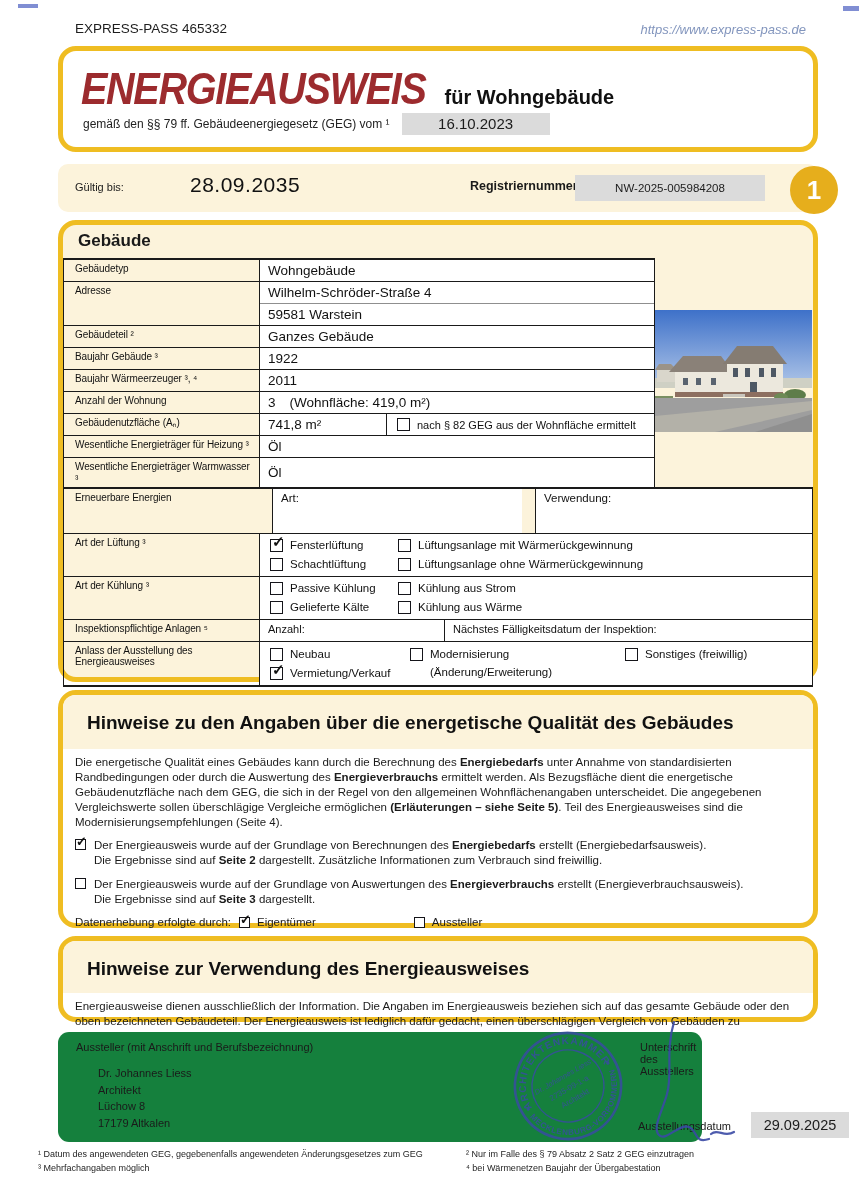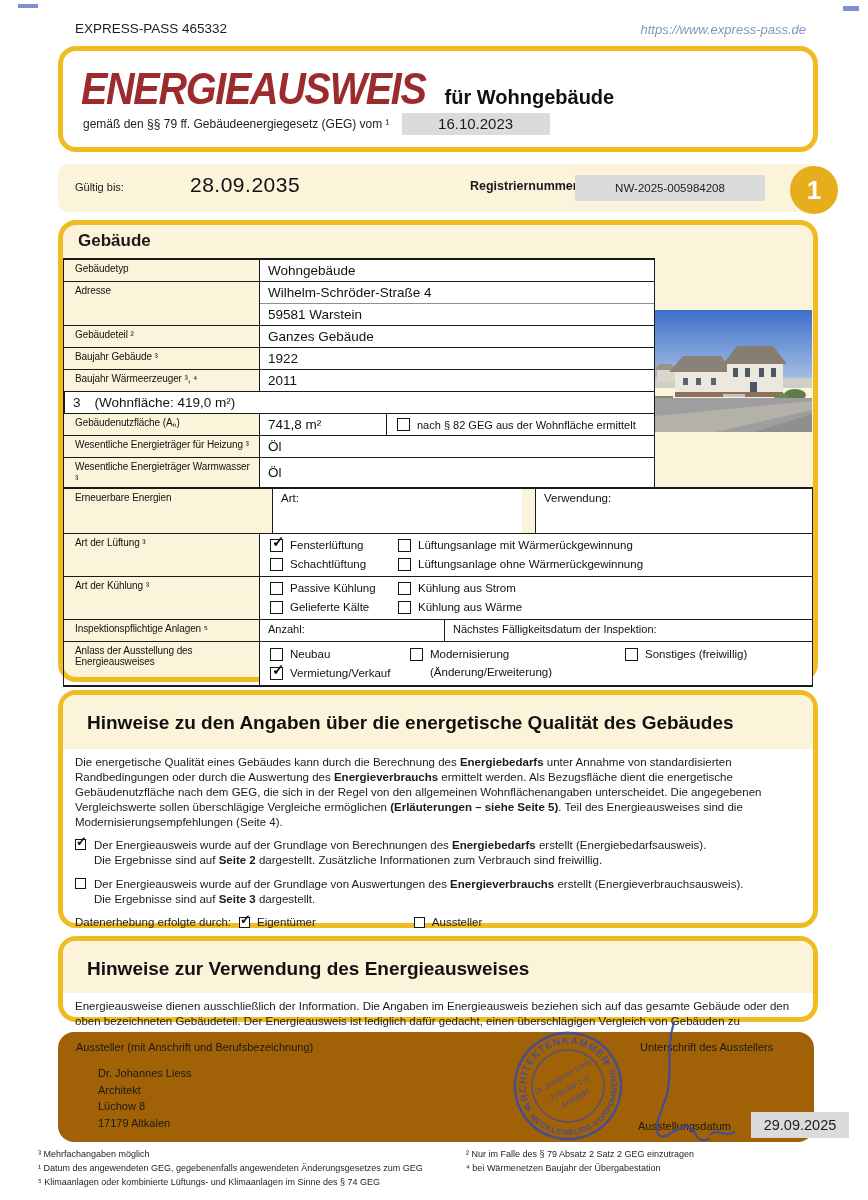--- a/index.html
+++ b/index.html
@@ -79,21 +79,21 @@
   .boxhead h2{margin:8px;font-size:19px;font-weight:bold;color:#111;}
   .boxbody{padding:6px 16px 0 12px;font-size:11.5px;line-height:1.3;color:#1b1b1b;}
   .para{margin:0 0 8px 0;}
   .hitem{display:flex;gap:8px;margin-bottom:9px;}
   .hitem .cb{margin-top:1px;}
   .htext{flex:1;}
   .datenrow{display:flex;align-items:center;gap:8px;margin-bottom:9px;}
   .dpair{display:flex;align-items:center;gap:7px;}
   .dgap{margin-left:90px;}
   
-  .footerbox{position:absolute;left:58px;top:1032px;width:756px;height:110px;background:#a16207;border-radius:16px;}
+  .footerbox{position:absolute;left:58px;top:1032px;width:644px;height:110px;background:#15803d;border-radius:11px;}
   .flabel{position:absolute;left:18px;top:9px;font-size:11px;}
   .siglabel{position:absolute;left:582px;top:9px;font-size:11px;}
   .addrblock{position:absolute;left:40px;top:33px;font-size:11px;line-height:1.5;}
   .adatumlabel{position:absolute;left:580px;top:88px;font-size:11px;}
   .adatumbox{position:absolute;left:693px;top:80px;width:98px;height:26px;line-height:26px;font-size:14.5px;}
   
   .stampwrap{position:absolute;left:468px;top:1014px;width:310px;height:150px;z-index:6;pointer-events:none;}
   .stamp{opacity:.82;}
   .st-top{font-size:10px;font-weight:bold;letter-spacing:1px;fill:#3A4AA5;}
   .st-bot{font-size:8px;font-weight:bold;letter-spacing:.6px;fill:#3A4AA5;}
@@ -154,20 +154,21 @@
       </div>
       <div class="srow">
         <div class="lab">Baujahr Gebäude ³</div>
         <div class="val">1922</div>
       </div>
       <div class="srow">
         <div class="lab">Baujahr Wärmeerzeuger ³, ⁴</div>
         <div class="val">2011</div>
       </div>
       <div class="srow">
+        <div class="lab">Anzahl der Wohnung</div>
         <div class="val">
           <span>3</span>
           <span class="vnote">(Wohnfläche: 419,0 m²)</span>
         </div>
       </div>
       <div class="srow">
         <div class="lab">Gebäudenutzfläche (Aₙ)</div>
         <div class="val val1">741,8 m²</div>
         <div class="cbcell">
           <span class="cb"></span>
@@ -392,20 +393,19 @@
     <text class="st-in" x="100" y="77" text-anchor="middle">2735-09-1-a</text>
     <text class="st-in" x="100" y="89" text-anchor="middle">Architekt</text>
   </g>
   <g stroke="#3A4AA5" stroke-width="2.2" fill="none" stroke-linecap="round" opacity="0.9">
     <path d="M 206,8 C 197,38 205,58 199,80 C 194,98 184,114 191,121 C 198,128 211,109 221,113 C 230,117 226,130 241,125"></path>
     <path d="M 243,120 C 250,114 256,124 266,118"></path>
   </g>
 </svg>
 
 <div class="fnotes-left">
+  <div class="fnote">¹ Datum des angewendeten GEG, gegebenenfalls angewendeten Änderungsgesetzes zum GEG</div>
   <div class="fnote">³ Mehrfachangaben möglich</div>
-  <div class="fnote">¹ Datum des angewendeten GEG, gegebenenfalls angewendeten Änderungsgesetzes zum GEG</div>
-  <div class="fnote">⁵ Klimaanlagen oder kombinierte Lüftungs- und Klimaanlagen im Sinne des § 74 GEG</div>
 </div>
 <div class="fnotes-right">
   <div class="fnote">² Nur im Falle des § 79 Absatz 2 Satz 2 GEG einzutragen</div>
   <div class="fnote">⁴ bei Wärmenetzen Baujahr der Übergabestation</div>
 </div>
 
 </body></html>

